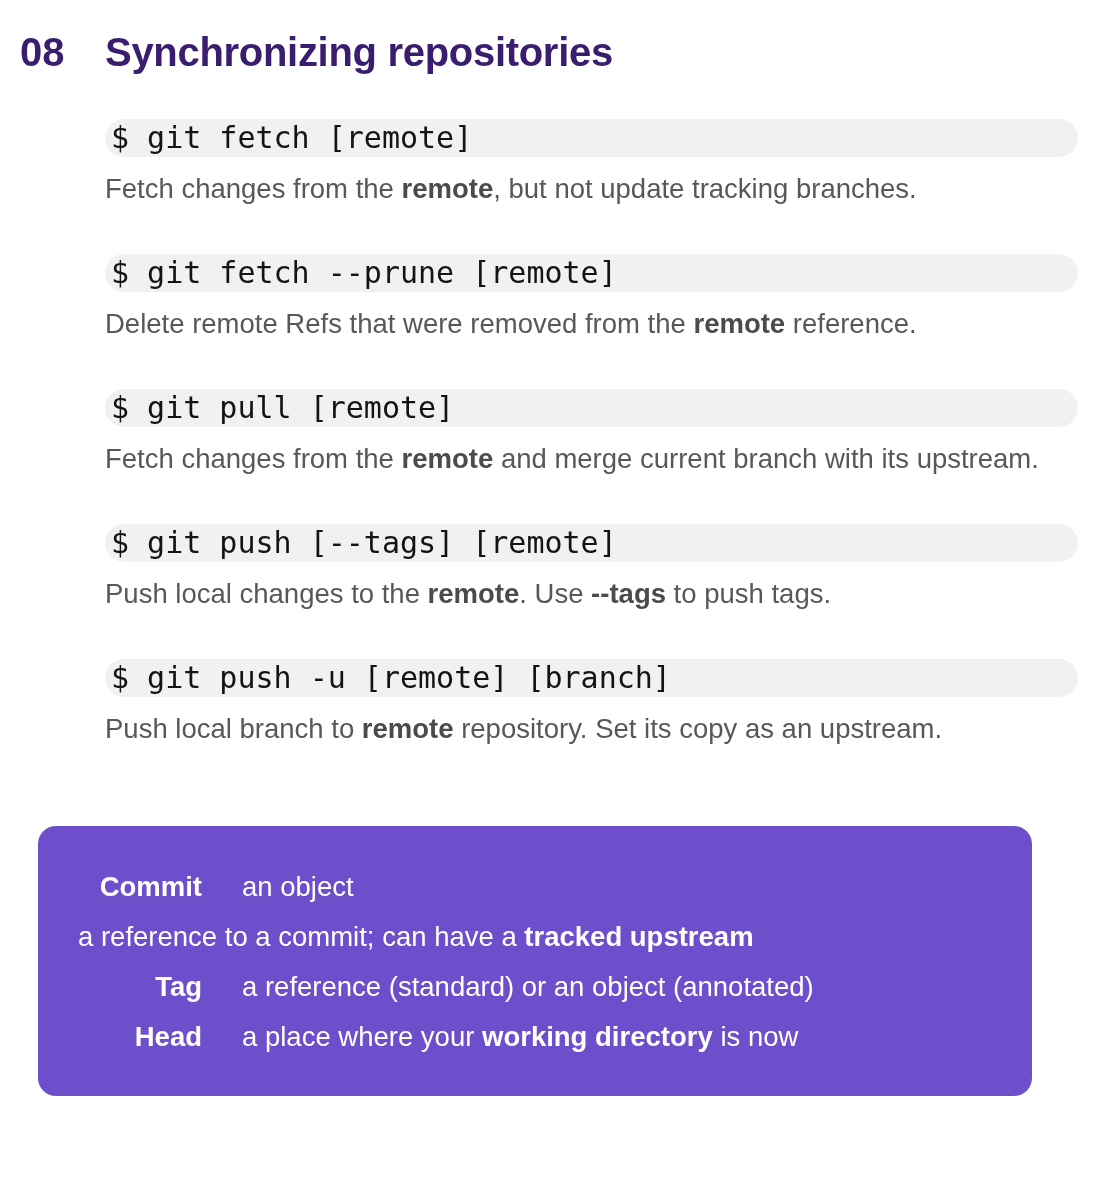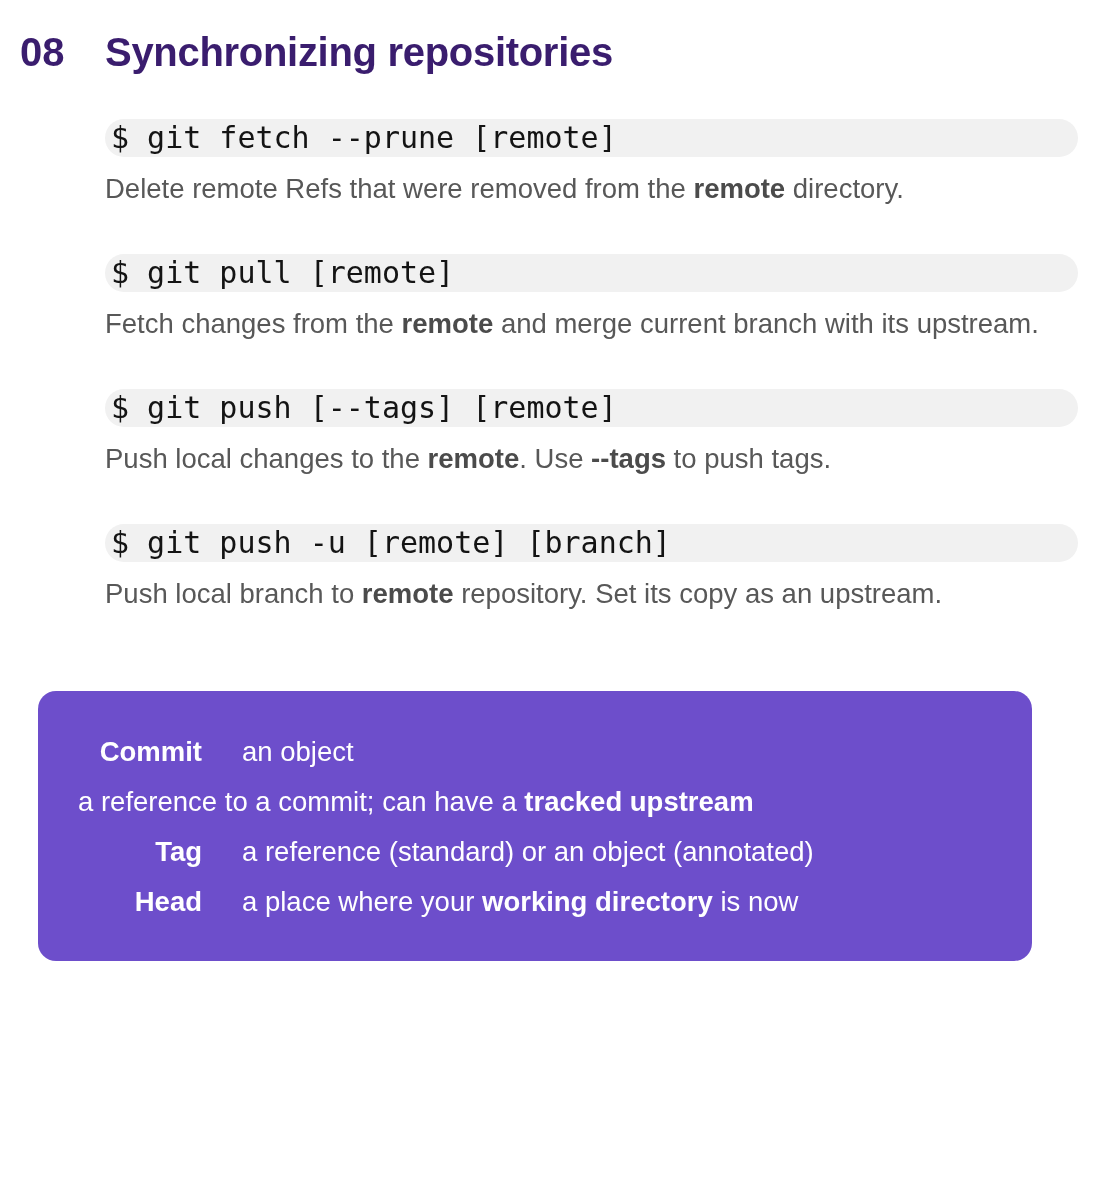--- a/index.html
+++ b/index.html
@@ -84,24 +84,28 @@
 
 <main class="page">
 
   <header class="page-header">
     <span class="section-number">08</span>
     <h1 class="page-title">Synchronizing repositories</h1>
   </header>
 
   <section class="command-list">
 
+      <article class="command">
+        <div class="code-line">$ git fetch [remote]</div>
+        <p class="command-desc"><span>Fetch changes from the </span><b>remote</b><span>, but not update tracking branches.</span></p>
+      </article>
 
       <article class="command">
         <div class="code-line">$ git fetch --prune [remote]</div>
-        <p class="command-desc"><span>Delete remote Refs that were removed from the </span><b>remote</b><span> directory.</span></p>
+        <p class="command-desc"><span>Delete remote Refs that were removed from the </span><b>remote</b><span> reference.</span></p>
       </article>
 
       <article class="command">
         <div class="code-line">$ git pull [remote]</div>
         <p class="command-desc"><span>Fetch changes from the </span><b>remote</b><span> and merge current branch with its upstream.</span></p>
       </article>
 
       <article class="command">
         <div class="code-line">$ git push [--tags] [remote]</div>
         <p class="command-desc"><span>Push local changes to the </span><b>remote</b><span>. Use </span><b>--tags</b><span> to push tags.</span></p>

